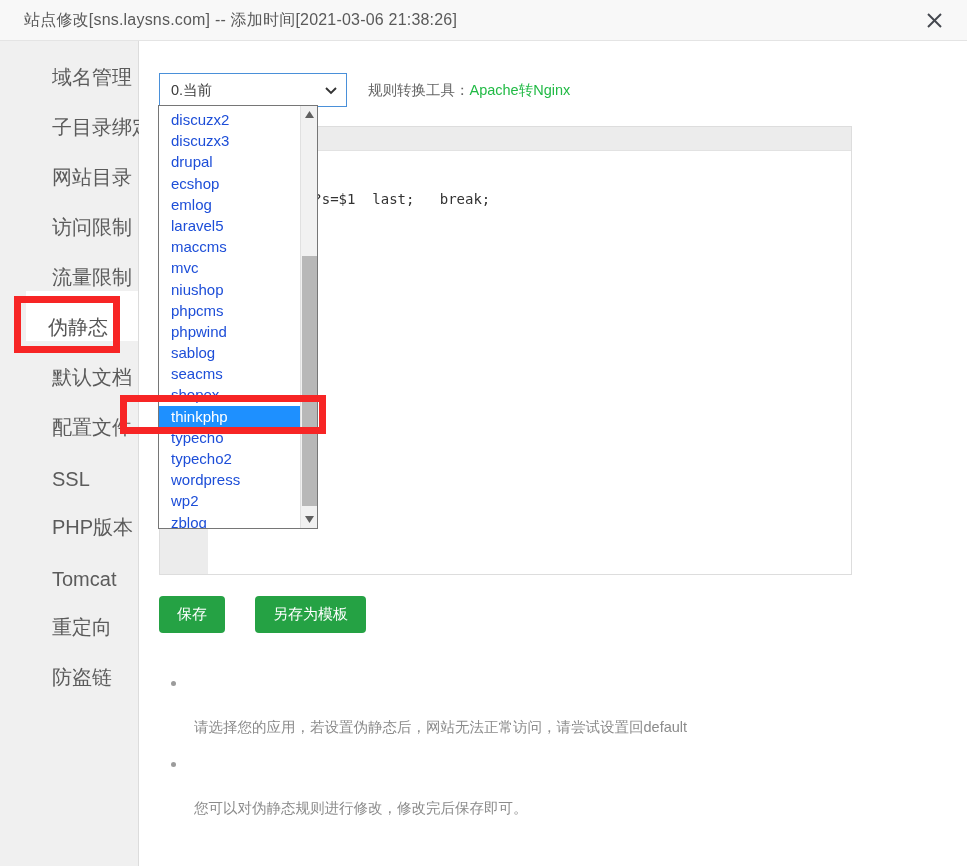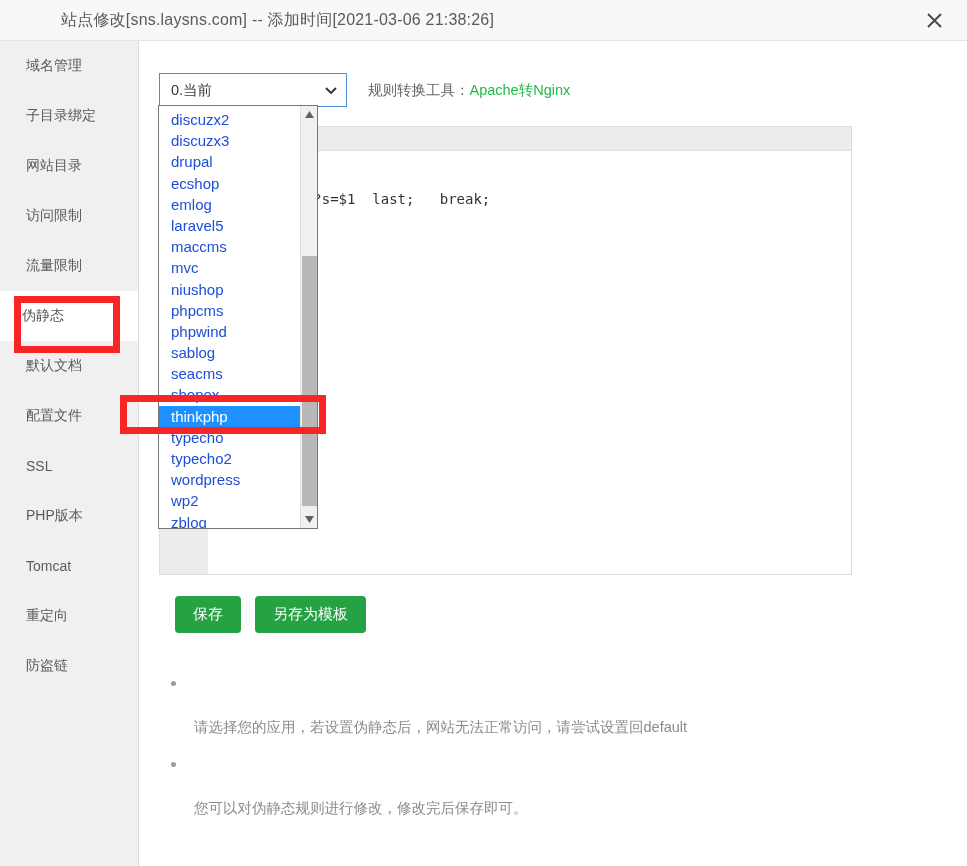--- a/index.html
+++ b/index.html
@@ -10,21 +10,21 @@
     overflow: hidden;
   }
 
   
   .window { position: relative; width: 967px; height: 866px; background: #fff; }
 
   .titlebar {
     position: absolute; left: 0; top: 0; width: 967px; height: 41px;
     background: #f8f8f8;
     border-bottom: 1px solid #e4e4e4;
-    display: flex; align-items: center; padding-left: 37px;
+    display: flex; align-items: center;
   }
   .titlebar-text {
     margin-left: 24px;
     font-size: 16px; color: #5a5a5a; letter-spacing: .2px;
     white-space: nowrap;
   }
   .close-btn {
     position: absolute; right: 16px; top: 50%; transform: translateY(-50%);
     width: 34px; height: 34px;
     display: flex; align-items: center; justify-content: center;
@@ -32,24 +32,24 @@
   }
   .close-btn svg { display: block; }
 
   
   .sidebar {
     position: absolute; left: 0; top: 41px; width: 139px; height: 825px;
     background: #f0f0f0;
     border-right: 1px solid #dcdcdc;
   }
   .side-item {
-    height: 50px; display: flex; align-items: center;
+    height: 50px; display: flex; align-items: flex-end;
     padding-left: 26px;
-    font-size: 14px; color: #5b5b5b;
-    cursor: pointer; white-space: nowrap;
+    font-size: 20px; color: #5b5b5b;
+    cursor: pointer; white-space: nowrap; margin-left: 26px;
   }
   .side-item.active { background: #ffffff; color: #555; padding-left: 22px; }
 
   
   .content {
     position: absolute; left: 139px; top: 41px;
     width: 828px; height: 825px; background: #fff;
   }
 
   .toolrow {
@@ -139,21 +139,21 @@
 
   
   .annot {
     position: absolute; border: 7px solid #f72525;
     background: transparent; pointer-events: none; z-index: 60;
   }
   .annot-sidebar { left: 14px; top: 296px; width: 106px; height: 57px; }
   .annot-dropdown { left: 120px; top: 395px; width: 206px; height: 39px; }
 
   
-  .btnrow { position: absolute; left: 36px; top: 555px; display: flex; gap: 14px; }
+  .btnrow { position: absolute; left: 20px; top: 555px; display: flex; gap: 30px; }
   .btn {
     background: #25a244; color: #fff; border: none;
     font-size: 15px; font-family: inherit;
     padding: 0 18px; height: 37px; border-radius: 4px; cursor: pointer;
     display: flex; align-items: center; justify-content: center;
   }
 
   
   .notes { position: absolute; left: 26px; top: 630px; width: 760px; }
   .note { display: flex; align-items: flex-start; margin-bottom: 12px; }

